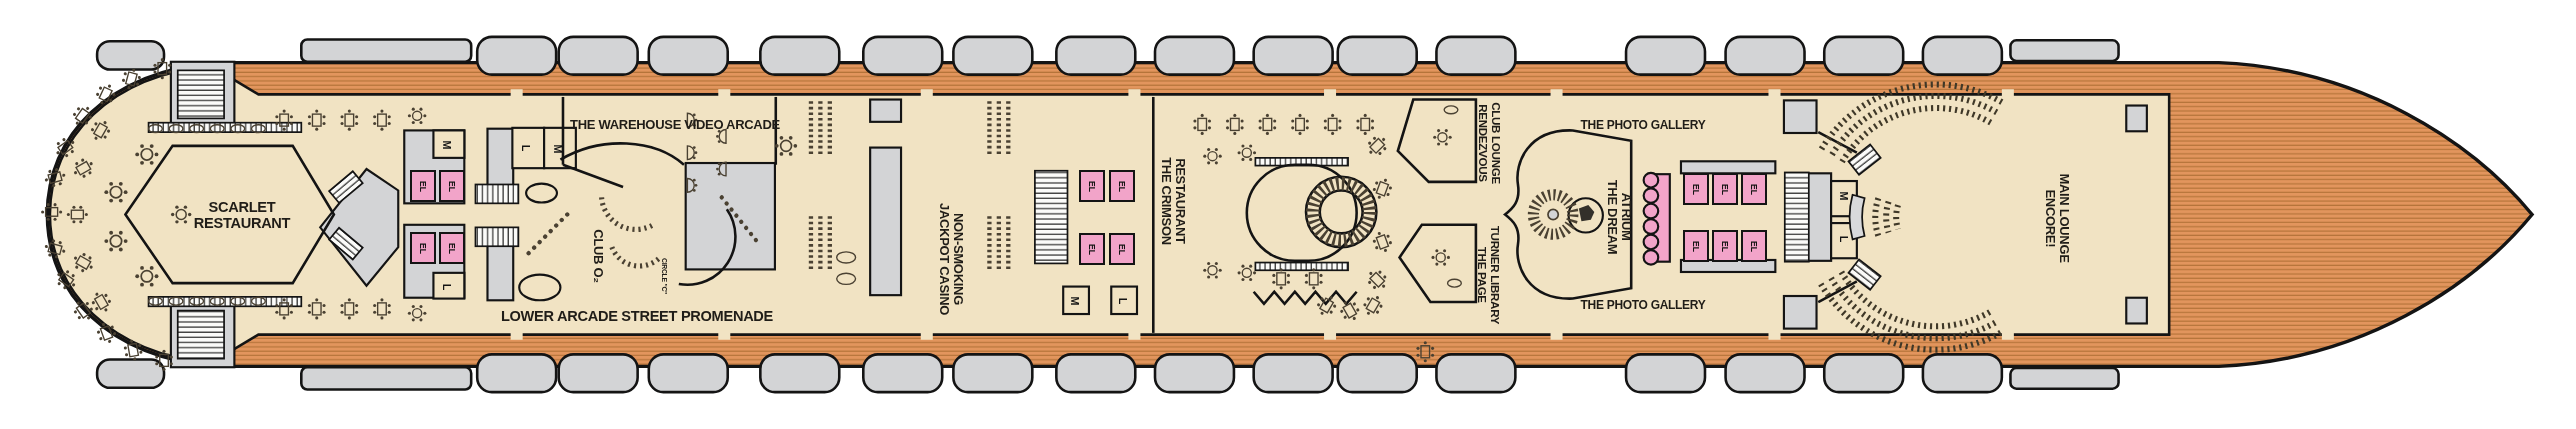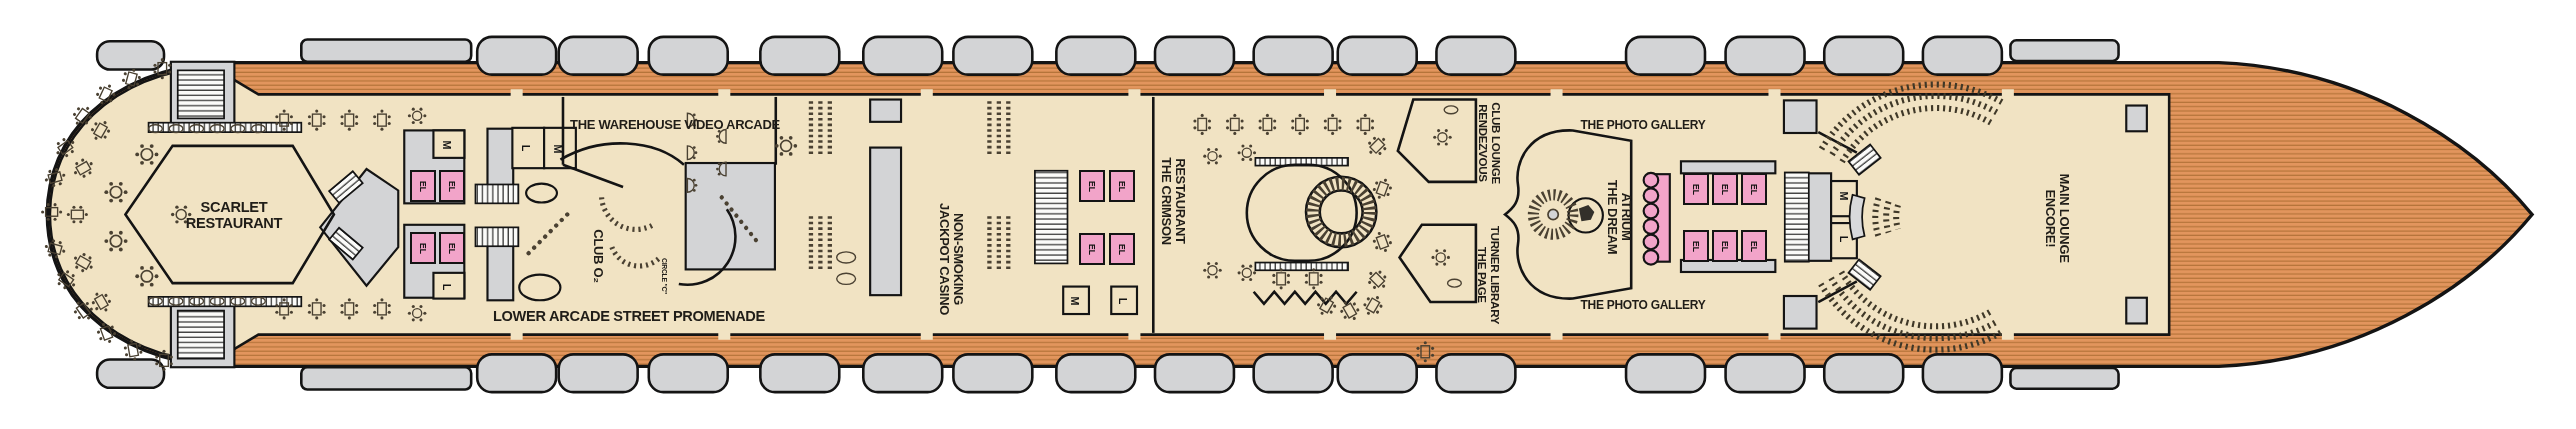--- a/index.html
+++ b/index.html
@@ -2,21 +2,21 @@
 <html style="--pink: #F2A4C9;font-size:13.7px"><head>
 <meta charset="utf-8">
 <style>
   html,body{margin:0;padding:0;background:#ffffff;}
   #stage{position:relative;width:2576px;height:429px;background:#fff;overflow:hidden;
          font-family:"Liberation Sans","DejaVu Sans",sans-serif;color:#1d1d1d;}
   #plan-svg{position:absolute;left:0;top:0;}
   .lbl{position:absolute;transform:translate(-50%,-50%);font-weight:bold;white-space:nowrap;
        text-align:center;letter-spacing:-0.3px;line-height:1.08;color:#201d18;}
   .v{writing-mode:vertical-lr;}
-  .f17{font-size:14.6px;} .f16{font-size:12px;} .f15{font-size:13px;} .f14{font-size:13px;}
+  .f17{font-size:14.6px;margin-left:8px;} .f16{font-size:12px;} .f15{font-size:13px;} .f14{font-size:13px;}
   .f13{font-size:11.6px;} .f8{font-size:6.9px;}
   .el{position:absolute;width:26px;height:32px;background:var(--pink,#F2A4C9);
       border:2.6px solid #141414;box-sizing:border-box;display:flex;align-items:center;justify-content:center;
       writing-mode:vertical-lr;font-weight:bold;font-size:8.6px;letter-spacing:0;color:#141414;}
   .wc{position:absolute;transform:translate(-50%,-50%);writing-mode:vertical-lr;
       font-weight:bold;font-size:10.7px;color:#141414;}
 </style>
 </head>
 <body>
 

